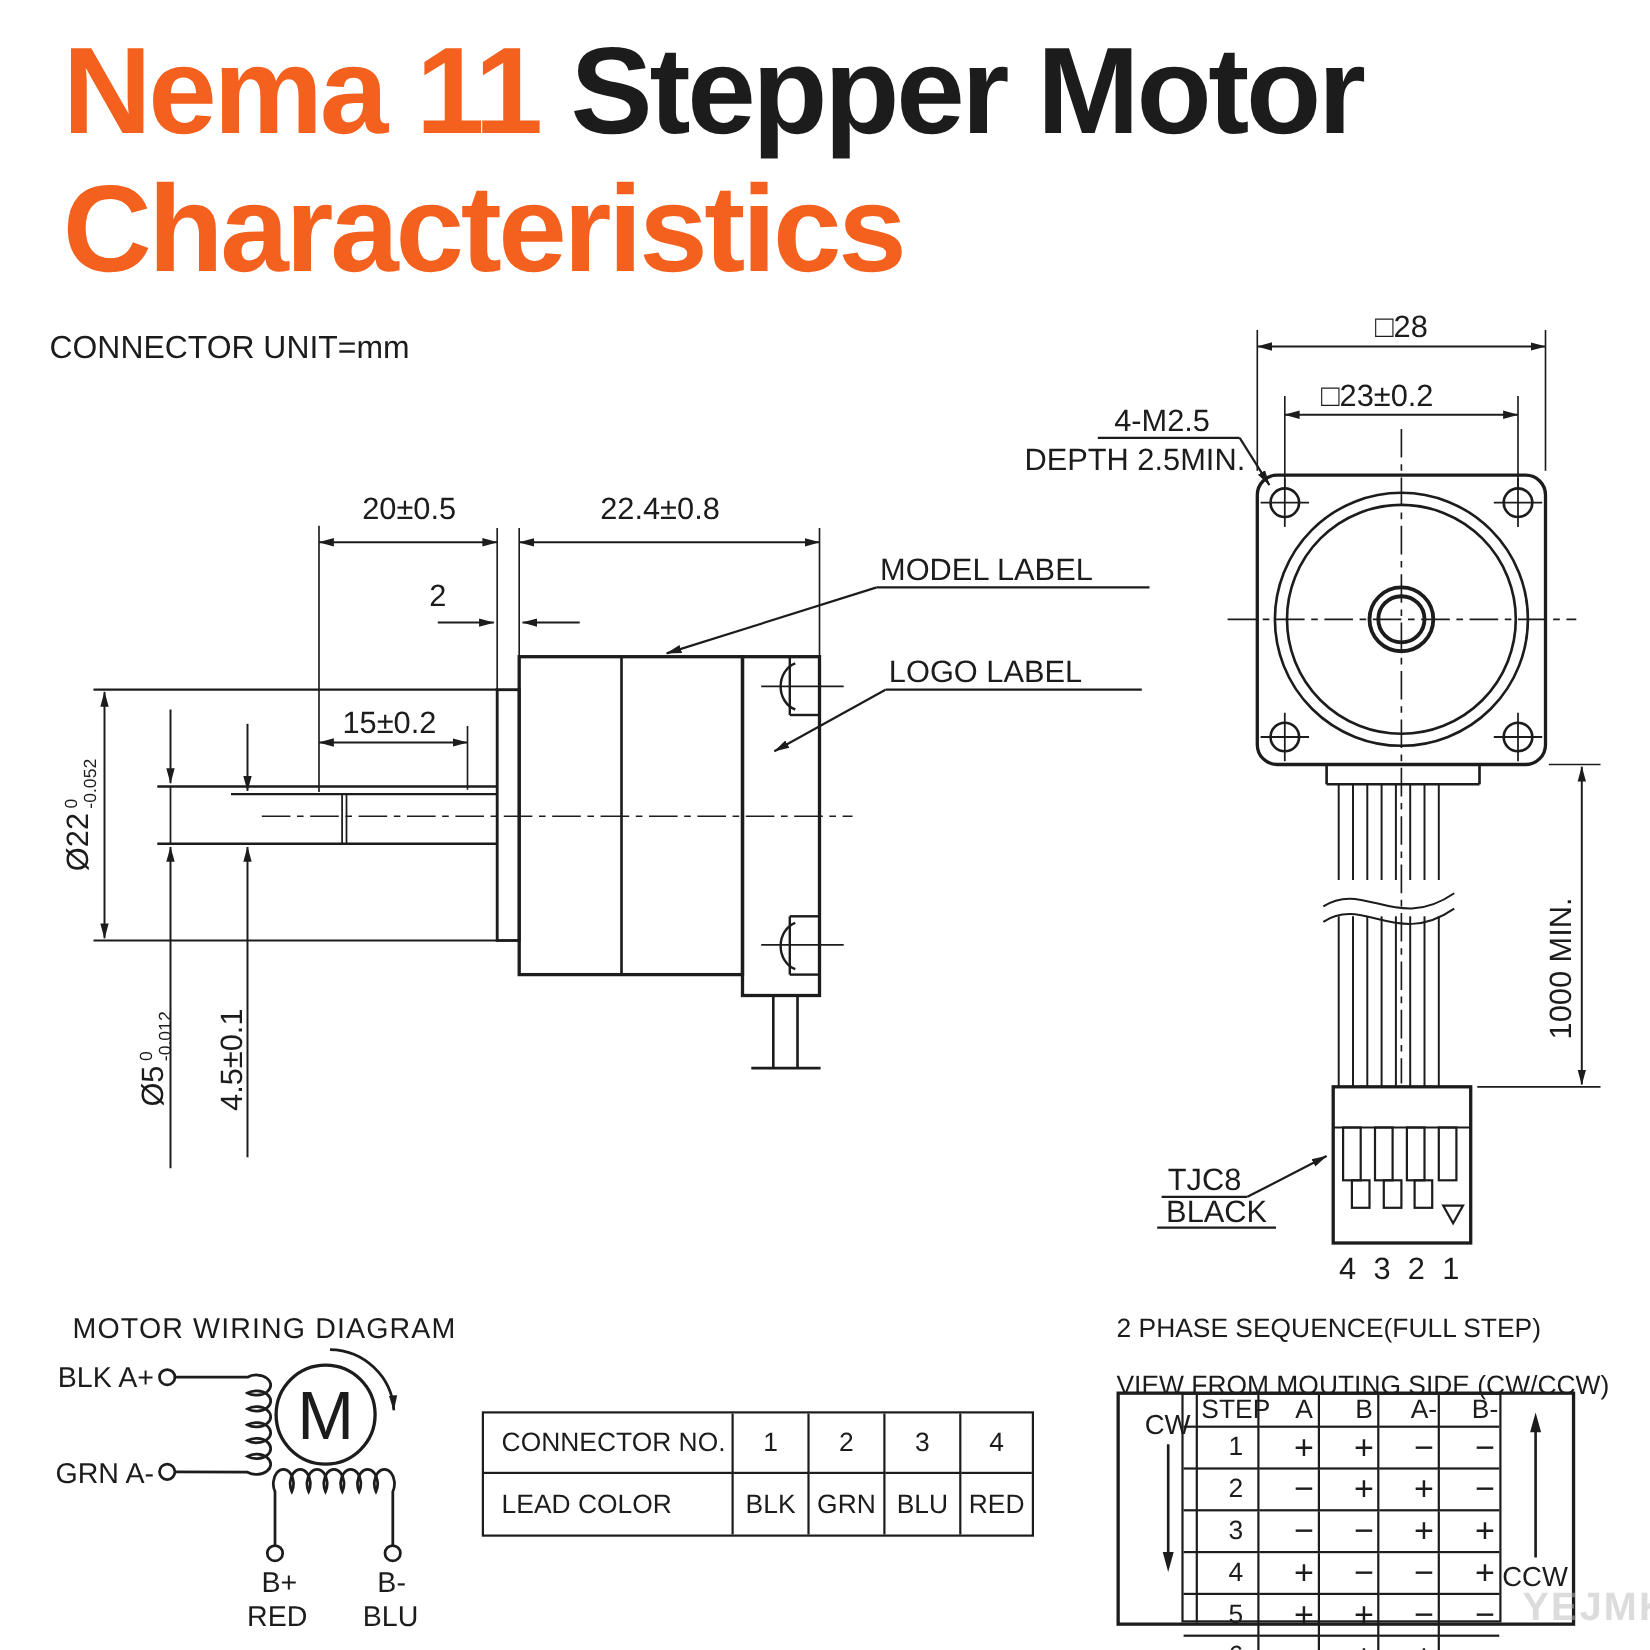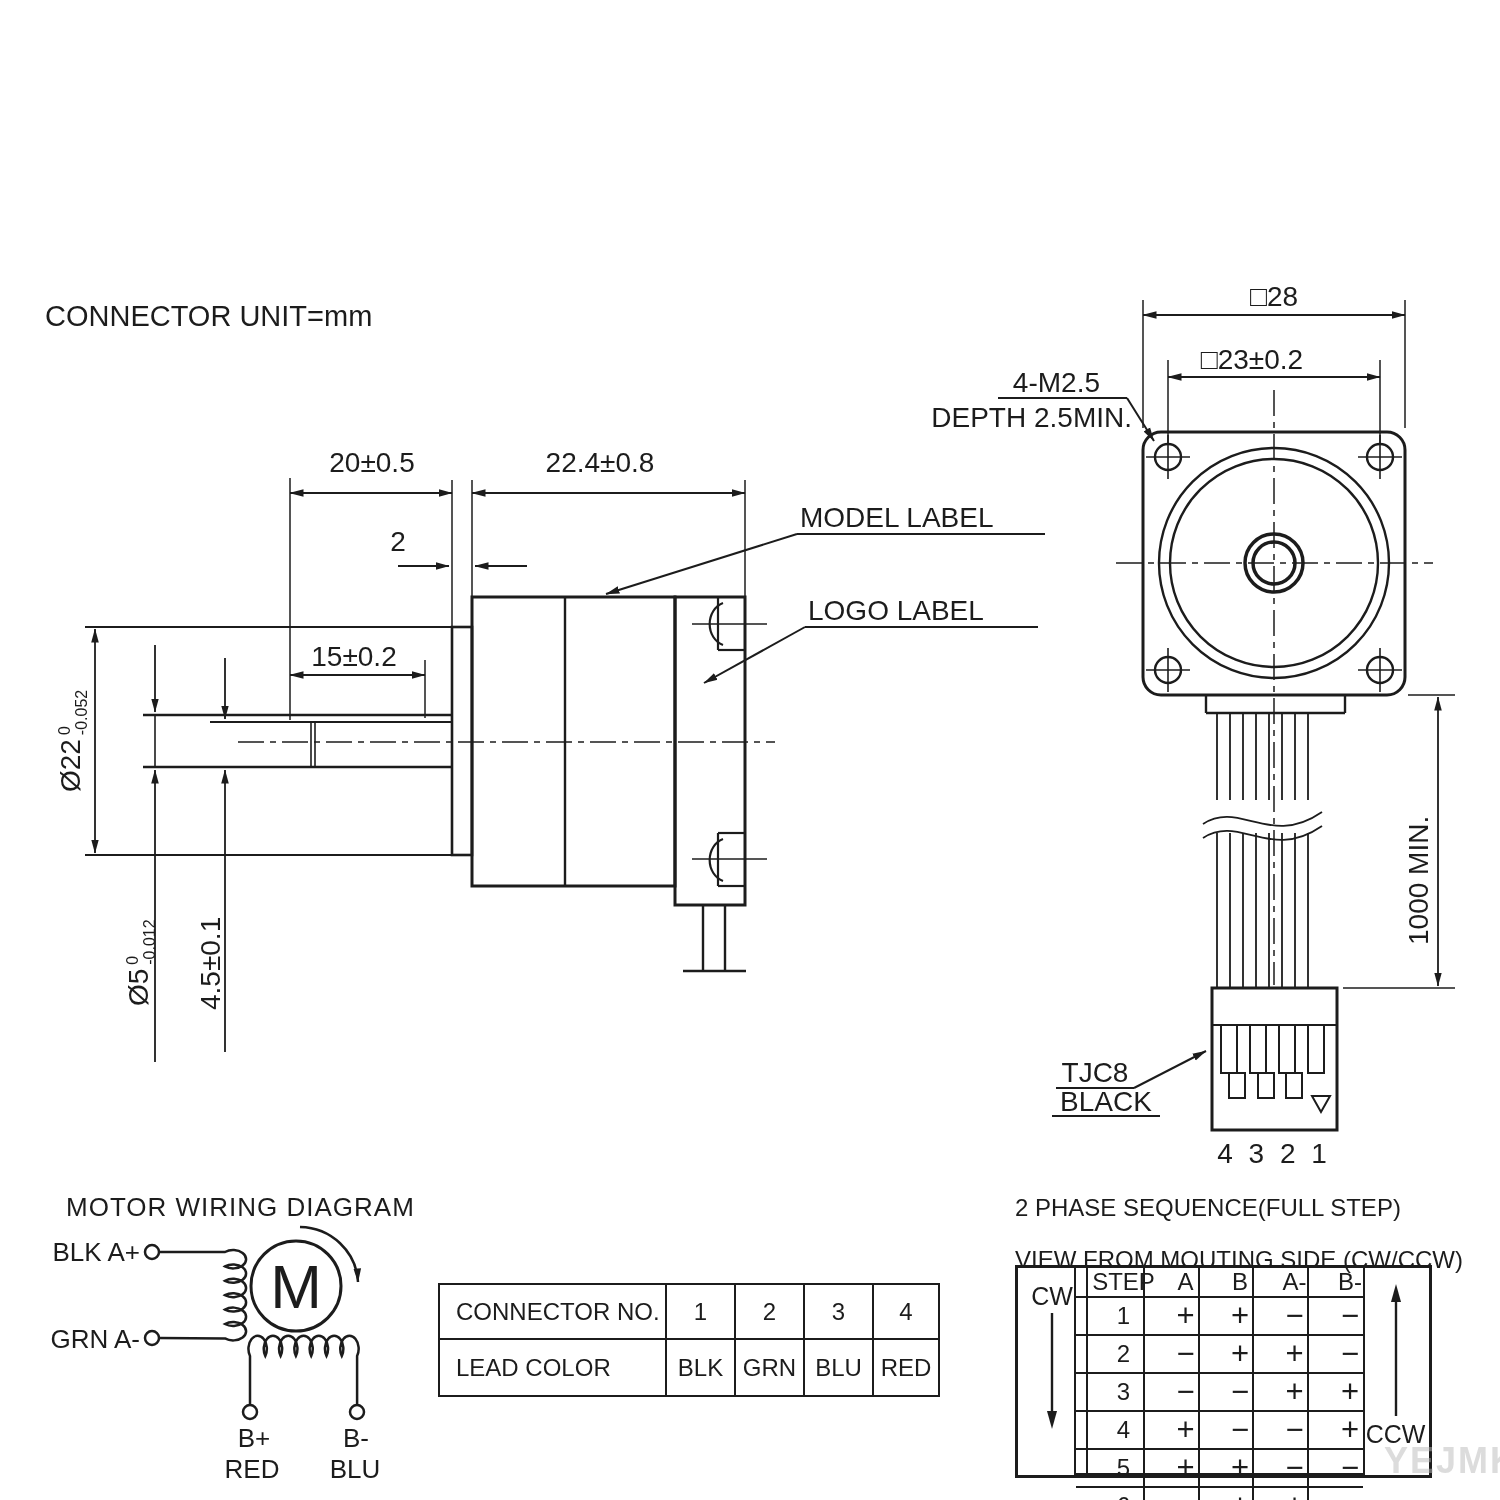--- a/index.html
+++ b/index.html
@@ -26,21 +26,21 @@
   .ctable .cell{border-right:2px solid #1c1c1c;border-bottom:2px solid #1c1c1c;
           display:flex;align-items:center;justify-content:center;}
   .ctable .cell.lastcol{border-right:none;}
   .ctable .cell.lastrow{border-bottom:none;}
   .ctable .cell.lab{justify-content:flex-start;padding-left:16px;}
   
   .pt-title1{position:absolute;left:1015px;top:1194px;font-size:24px;}
   .pt-title2{position:absolute;left:1015px;top:1226px;font-size:24px;margin-top:20px;}
   .ptable{position:absolute;left:1015px;top:1265px;width:417px;height:213px;
           border:3px solid #1c1c1c;box-sizing:border-box;}
-  .pt-cw{position:absolute;left:0;top:0;width:70px;height:100%;
+  .pt-cw{position:absolute;left:18px;top:0;width:53px;height:100%;
          border-right:2.5px solid #1c1c1c;box-sizing:border-box;
          display:flex;flex-direction:column;align-items:center;}
   .pt-cw .lbl{font-size:25px;margin-top:14px;}
   .pt-ccw{position:absolute;right:0;top:0;width:67px;height:100%;
           display:flex;flex-direction:column;align-items:center;justify-content:flex-start;}
   .pt-ccw .lbl{font-size:25px;margin-top:2px;}
   .pt-grid{position:absolute;left:56px;top:-2px;width:291px;height:209px;
            border:2px solid #1c1c1c;box-sizing:border-box;display:grid;
            grid-template-columns:69px 55px 54px 55px 1fr;
            grid-template-rows:30px repeat(6,1fr);}
@@ -50,20 +50,24 @@
   .pt-grid .pc.lastcol{border-right:none;}
   .pt-grid .pc.lastrow{border-bottom:none;}
   .watermark{position:absolute;left:1384px;top:1440px;font-size:36px;font-weight:bold;
              letter-spacing:2px;color:rgba(185,185,185,0.5);}
 </style>
 </head>
 <body style="--accent: #F4611E;">
 
 <div class="page">
 
+  <div class="title">
+    <div><span class="accent">Nema 11</span><span class="dark"> Stepper Motor</span></div>
+    <div><span class="accent">Characteristics</span></div>
+  </div>
 
   <div class="dim-note">CONNECTOR UNIT=mm</div>
 
   <svg class="drawing" width="1500" height="1500" viewBox="0 0 1500 1500">
     <defs>
       <marker id="arr" viewBox="0 0 14 10" refX="13.5" refY="5" markerWidth="14" markerHeight="10" orient="auto-start-reverse" markerUnits="userSpaceOnUse">
         <path d="M14,5 L0,1.2 L0,8.8 Z" fill="#1c1c1c"></path>
       </marker>
     </defs>
 

